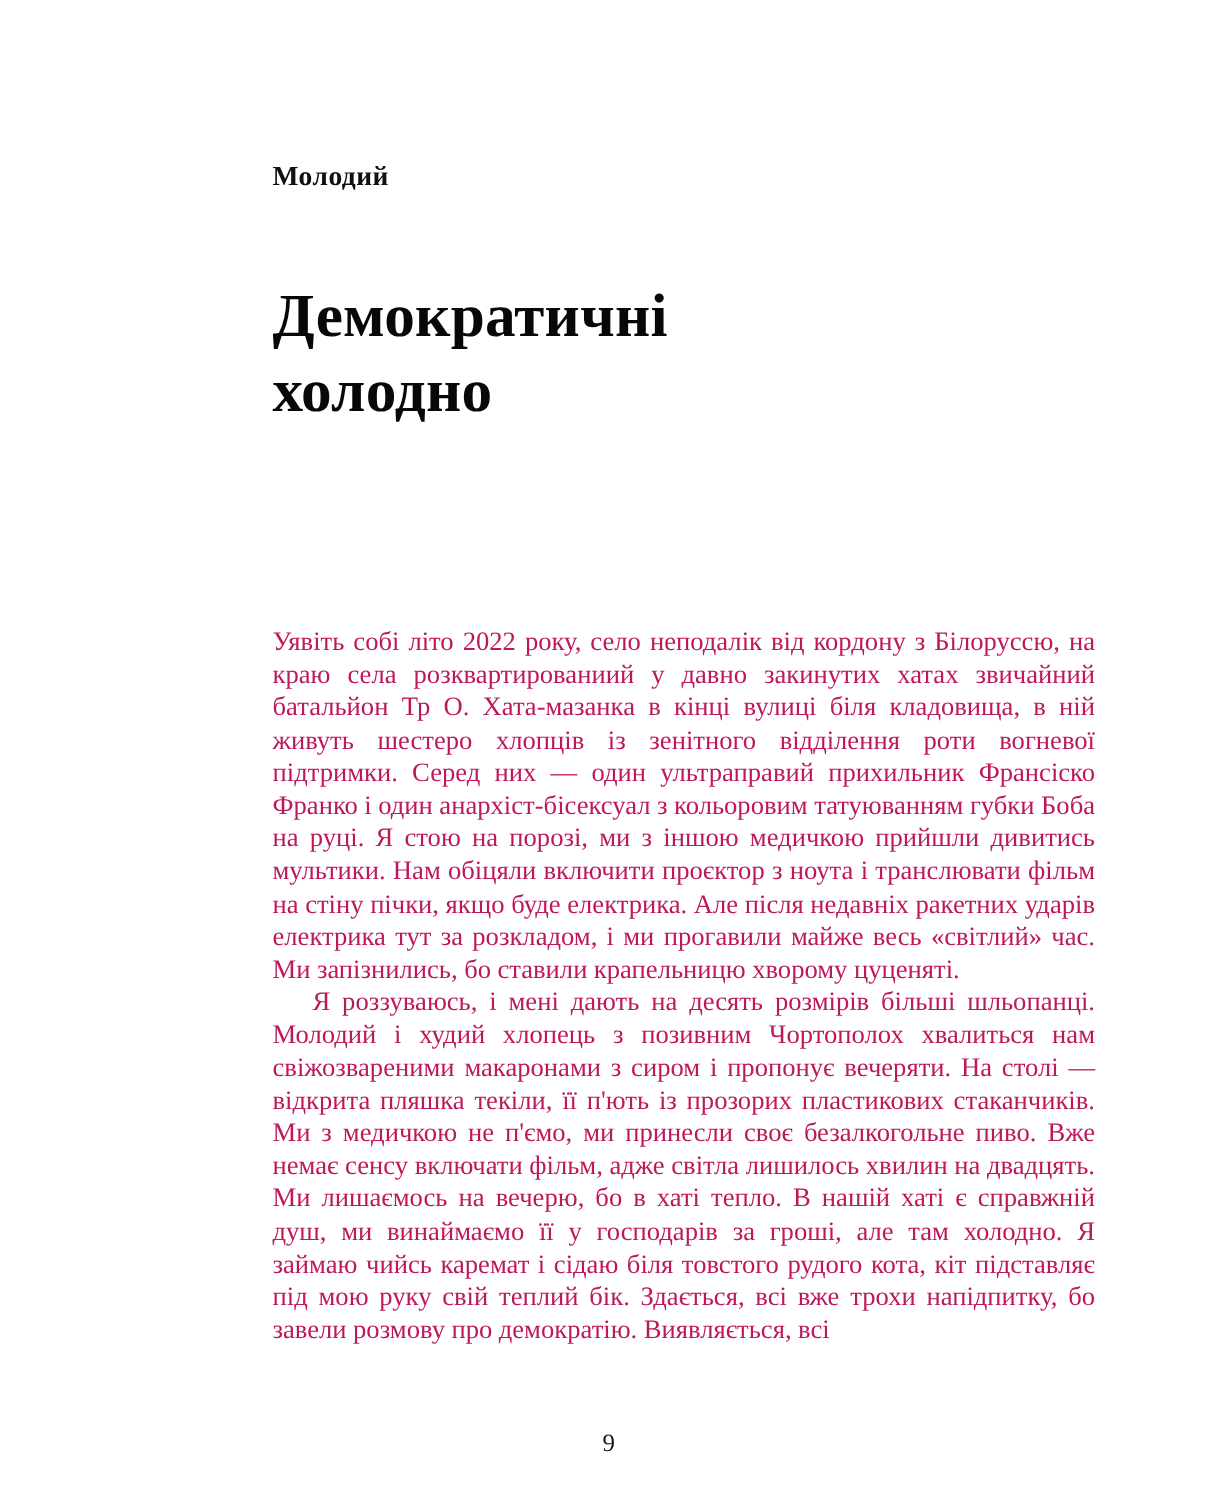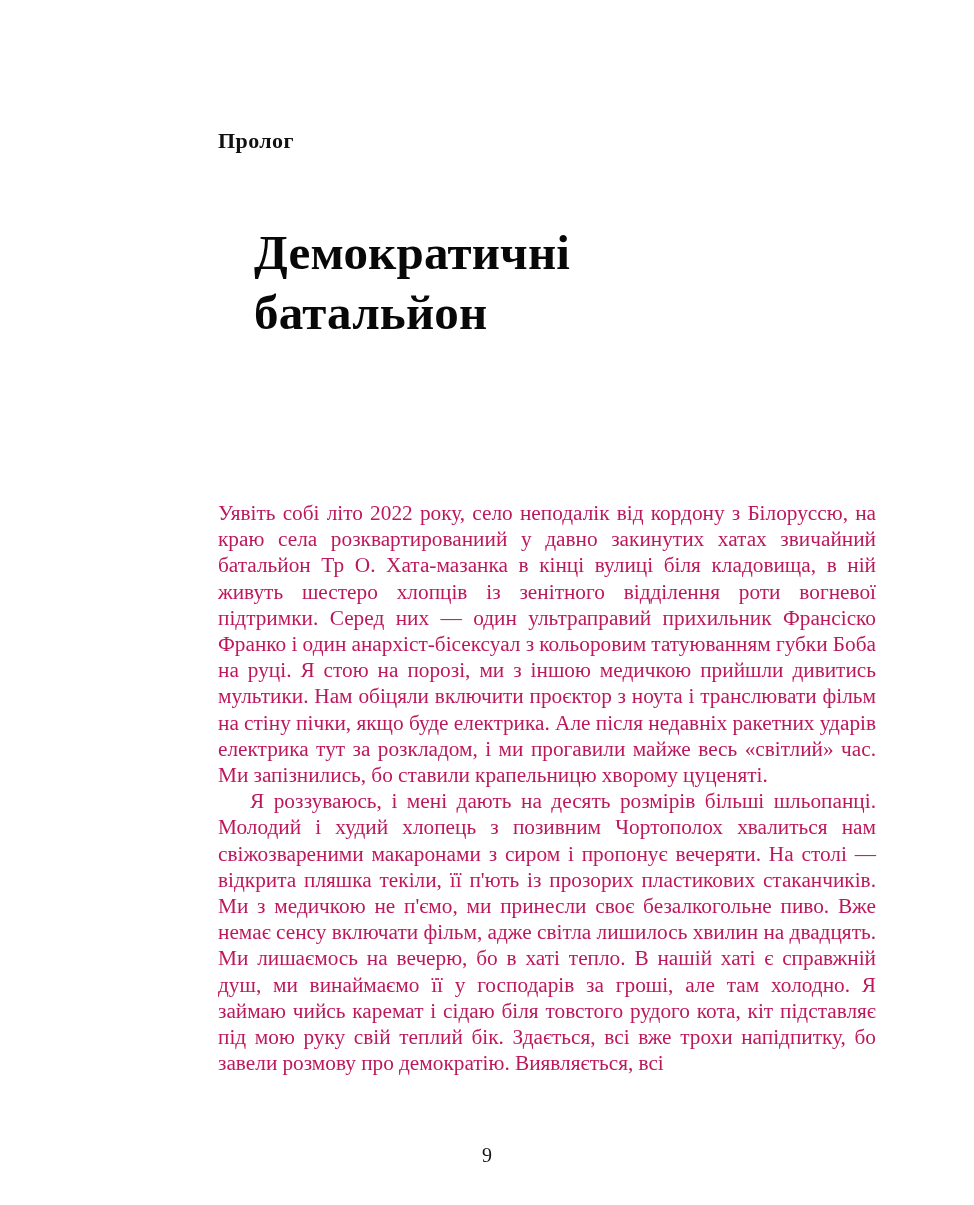--- a/index.html
+++ b/index.html
@@ -53,21 +53,20 @@
     width: 560px;
     font-size: 49px;
     font-weight: 700;
     line-height: 1.22;
     letter-spacing: 0.2px;
     color: #080808;
   }
   .chapter-title .tline {
     display: block;
     white-space: nowrap;
-    margin-left: 36px;
   }
 
   
   .body-copy {
     position: absolute;
     top: 500px;
     left: 0;
     width: 658px;
   }
   .body-copy p {
@@ -96,25 +95,25 @@
     line-height: 1;
     color: #161616;
   }
 </style>
 </head>
 <body>
 
 <div class="page">
   <div class="content">
 
-    <div class="kicker">Пролог</div>
+    <div class="kicker">Молодий</div>
 
     <h1 class="chapter-title">
       <span class="tline">Демократичні</span>
-      <span class="tline">батальйон</span>
+      <span class="tline">холодно</span>
     </h1>
 
     <div class="body-copy">
       <p>Уявіть собі літо 2022 року, село неподалік від кордону з Білоруссю, на краю села розквартированиий у давно закинутих хатах звичайний батальйон Тр О. Хата-мазанка в кінці вулиці біля кладовища, в ній живуть шестеро хлопців із зенітного відділення роти вогневої підтримки. Серед них — один ультраправий прихильник Франсіско Франко і один анархіст-бісексуал з кольоровим татуюванням губки Боба на руці. Я стою на порозі, ми з іншою медичкою прийшли дивитись мультики. Нам обіцяли включити проєктор з ноута і транслювати фільм на стіну пічки, якщо буде електрика. Але після недавніх ракетних ударів електрика тут за розкладом, і ми прогавили майже весь «світлий» час. Ми запізнились, бо ставили крапельницю хворому цуценяті.</p>
       <p class="indented">Я роззуваюсь, і мені дають на десять розмірів більші шльопанці. Молодий і худий хлопець з позивним Чортополох хвалиться нам свіжозвареними макаронами з сиром і пропонує вечеряти. На столі — відкрита пляшка текіли, її п'ють із прозорих пластикових стаканчиків. Ми з медичкою не п'ємо, ми принесли своє безалкогольне пиво. Вже немає сенсу включати фільм, адже світла лишилось хвилин на двадцять. Ми лишаємось на вечерю, бо в хаті тепло. В нашій хаті є справжній душ, ми винаймаємо її у господарів за гроші, але там холодно. Я займаю чийсь каремат і сідаю біля товстого рудого кота, кіт підставляє під мою руку свій теплий бік. Здається, всі вже трохи напідпитку, бо завели розмову про демократію. Виявляється, всі</p>
     </div>
 
   </div>
 
   <div class="folio">9</div>

